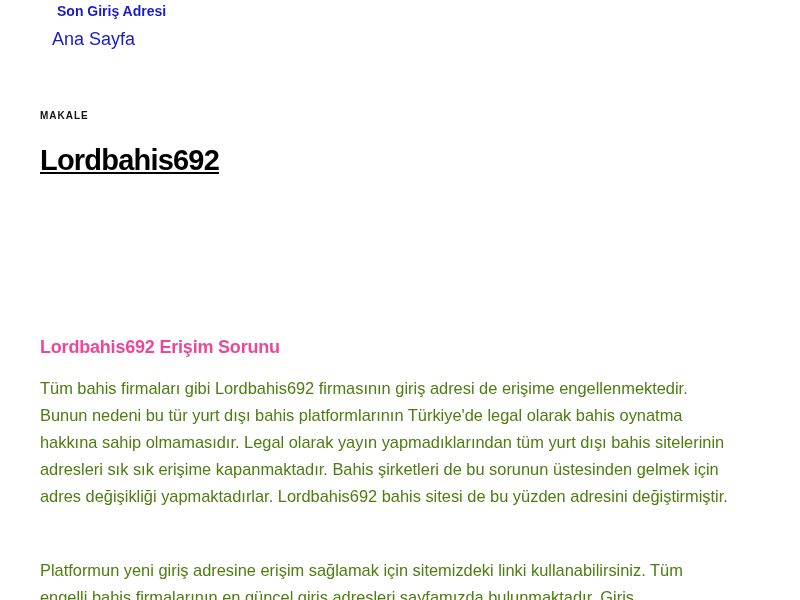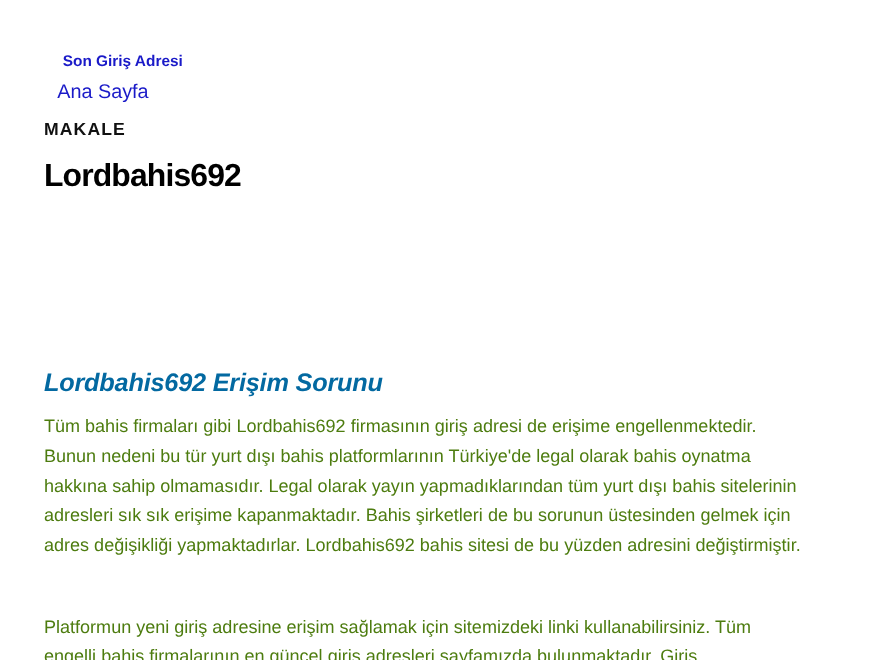--- a/index.html
+++ b/index.html
@@ -14,21 +14,20 @@
       font-family: "Liberation Sans", "DejaVu Sans", sans-serif;
       color: #000000;
       position: relative;
     }
     .site-header {
       position: absolute;
       left: 0;
       top: 0;
       width: 800px;
       height: 60px;
-      margin-top: 44px;
     }
     .site-title {
       position: absolute;
       left: 57px;
       top: 3px;
       font-size: 14px;
       font-weight: bold;
       color: #1a1ac8;
       text-decoration: none;
       white-space: nowrap;
@@ -39,47 +38,47 @@
       top: 29px;
       font-size: 18px;
       color: #1a1ac8;
       text-decoration: none;
       white-space: nowrap;
     }
     .category-label {
       position: absolute;
       left: 40px;
       top: 110px;
-      font-size: 16px;
+      font-size: 10px;
       font-weight: bold;
       letter-spacing: 1px;
       color: #111111;
     }
     .page-title {
       position: absolute;
       left: 40px;
       top: 141px;
       margin: 0;
       font-size: 29px;
       font-weight: bold;
       letter-spacing: -0.8px;
       color: #000000;
       line-height: 38px;
+      text-decoration: underline;
     }
     .section-heading {
       position: absolute;
       left: 40px;
       top: 333px;
       margin: 0;
-      font-size: 23px;
+      font-size: 18px;
       font-weight: bold;
-      color: #0369a1;
+      color: #ec4899;
       line-height: 28px;
       letter-spacing: -0.2px;
-      font-style: italic;
     }
     .para {
       position: absolute;
       left: 40px;
       width: 690px;
       margin: 0;
       font-size: 16.4px;
       line-height: 27px;
       color: #4d7c0f;
     }

